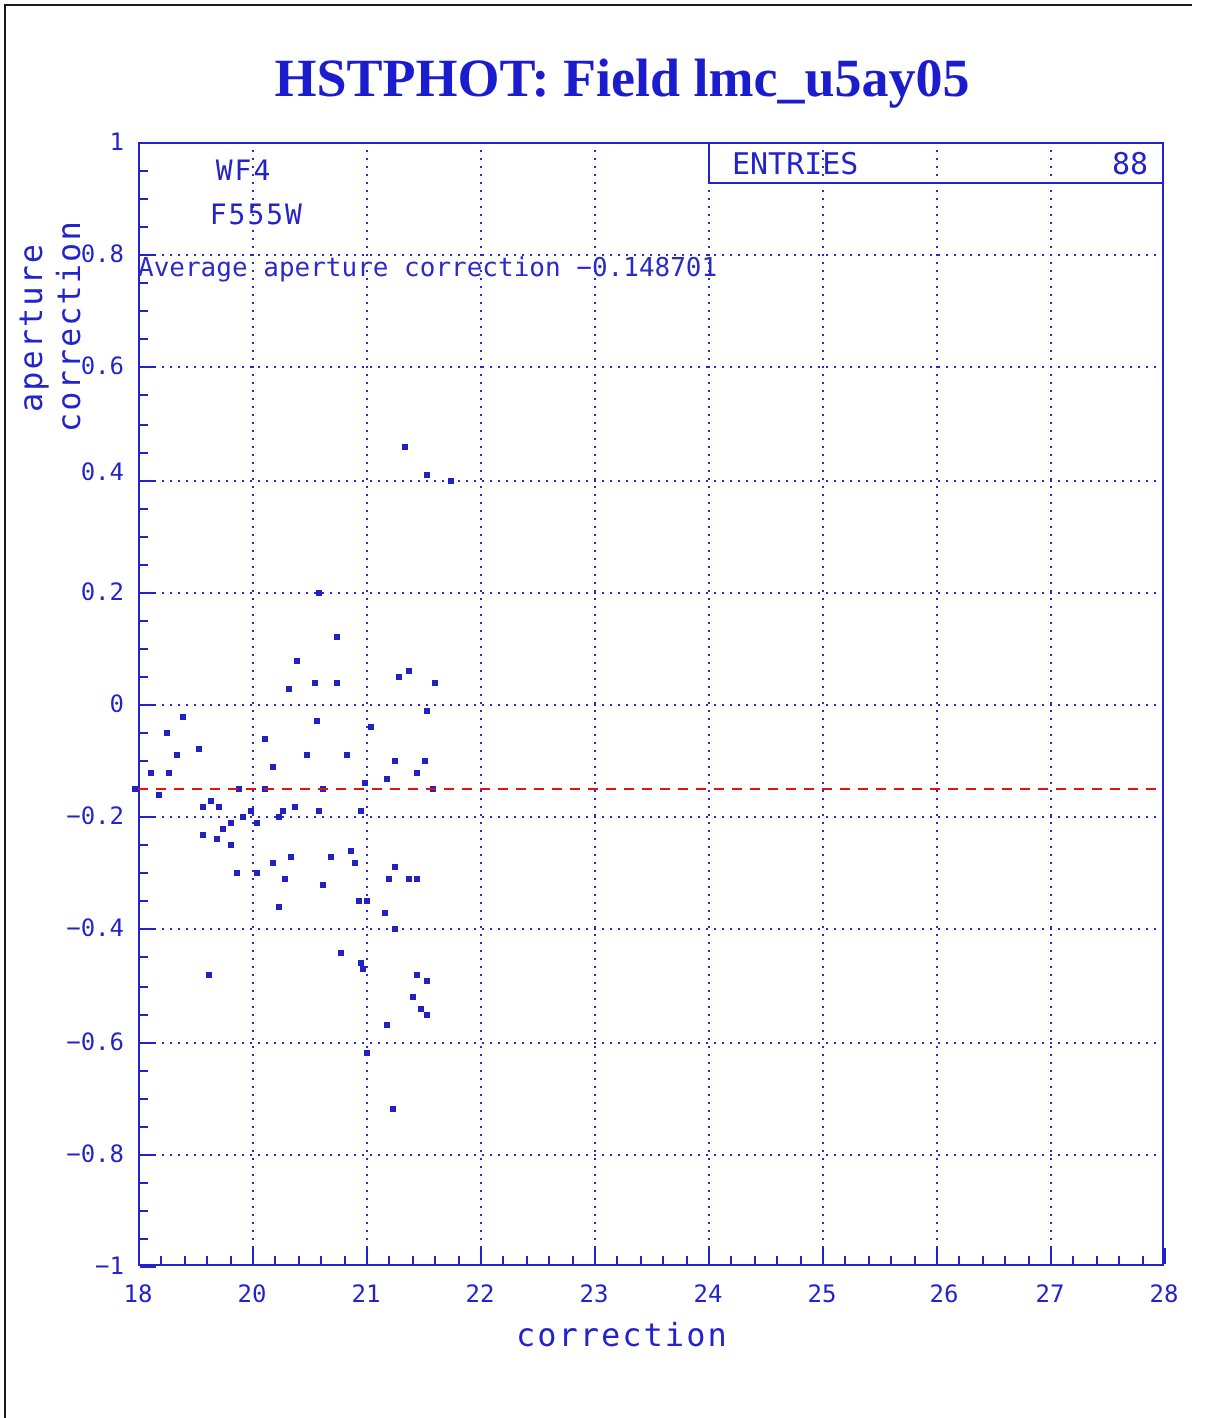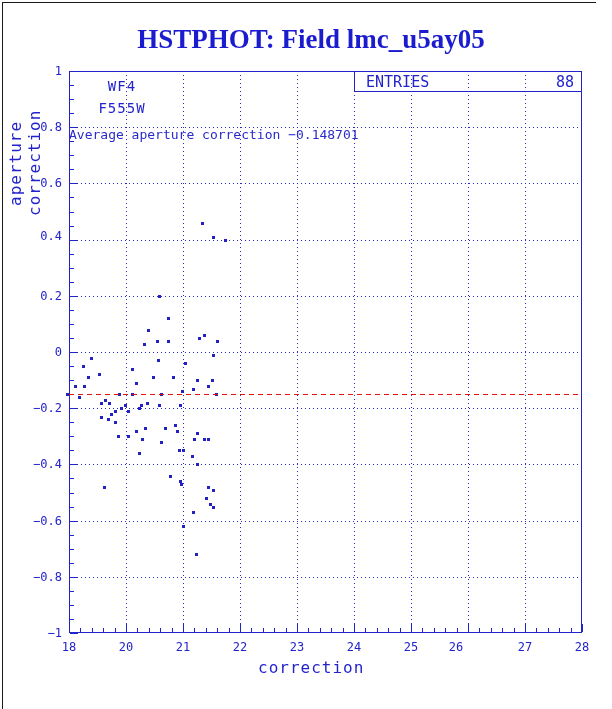--- a/index.html
+++ b/index.html
@@ -23,21 +23,21 @@
   .yticklab{position:absolute;width:44px;text-align:right;font-size:12px;color:#2323cc;}
   .pt{position:absolute;width:3px;height:3px;background:#2121c4;}
   #avg-line{position:absolute;height:1px;
             background:repeating-linear-gradient(to right,#e51010 0 5px,transparent 5px 9px);}
   #stats-box{position:absolute;left:354px;top:71px;width:228px;height:21px;
              border:1px solid #2323cc;box-sizing:border-box;display:flex;
              align-items:center;justify-content:space-between;
              font-size:15px;color:#2323cc;padding:0 7px 0 11px;}
   #camera-label{position:absolute;left:92px;top:78px;width:60px;text-align:center;
                 font-size:14px;color:#2323cc;letter-spacing:1px;}
-  #filter-label{position:absolute;left:92px;top:100px;width:60px;text-align:center;
+  #filter-label{position:absolute;left:92px;top:100px;width:60px;text-align:right;
                 font-size:14px;color:#2323cc;letter-spacing:1px;}
   #avg-text{position:absolute;left:69px;top:127px;font-size:13px;color:#2a2acc;
             white-space:nowrap;letter-spacing:0px;}
   #ylabel{position:absolute;left:12px;top:67px;height:192px;width:26px;
           writing-mode:vertical-rl;transform:rotate(180deg);
           font-size:16px;color:#2323cc;letter-spacing:1px;text-align:center;
           display:flex;align-items:center;justify-content:center;}
   #xlabel{position:absolute;left:258px;top:658px;width:100px;text-align:center;
           font-size:16px;color:#2323cc;letter-spacing:1px;}
 </style>
@@ -120,21 +120,21 @@
       <div class="tick" style="left: 559.2px; top: 628px; width: 1px; height: 4px;"></div>
       <div class="tick" style="left: 570.6px; top: 628px; width: 1px; height: 4px;"></div>
       <div class="tick" style="left: 582px; top: 624px; width: 1px; height: 8px;"></div>
       <div class="xticklab" style="left: 49px; top: 640px;">18</div>
       <div class="xticklab" style="left: 106px; top: 640px;">20</div>
       <div class="xticklab" style="left: 163px; top: 640px;">21</div>
       <div class="xticklab" style="left: 220px; top: 640px;">22</div>
       <div class="xticklab" style="left: 277px; top: 640px;">23</div>
       <div class="xticklab" style="left: 334px; top: 640px;">24</div>
       <div class="xticklab" style="left: 391px; top: 640px;">25</div>
-      <div class="xticklab" style="left: 436px; top: 640px;">26</div>
+      <div class="xticklab" style="left: 452px; top: 640px;">26</div>
       <div class="xticklab" style="left: 505px; top: 640px;">27</div>
       <div class="xticklab" style="left: 562px; top: 640px;">28</div>
       <div class="tick" style="left: 70px; top: 71px; width: 8px; height: 1px;"></div>
       <div class="tick" style="left: 70px; top: 85.05px; width: 4px; height: 1px;"></div>
       <div class="tick" style="left: 70px; top: 99.1px; width: 4px; height: 1px;"></div>
       <div class="tick" style="left: 70px; top: 113.15px; width: 4px; height: 1px;"></div>
       <div class="tick" style="left: 70px; top: 127.2px; width: 8px; height: 1px;"></div>
       <div class="tick" style="left: 70px; top: 141.25px; width: 4px; height: 1px;"></div>
       <div class="tick" style="left: 70px; top: 155.3px; width: 4px; height: 1px;"></div>
       <div class="tick" style="left: 70px; top: 169.35px; width: 4px; height: 1px;"></div>

